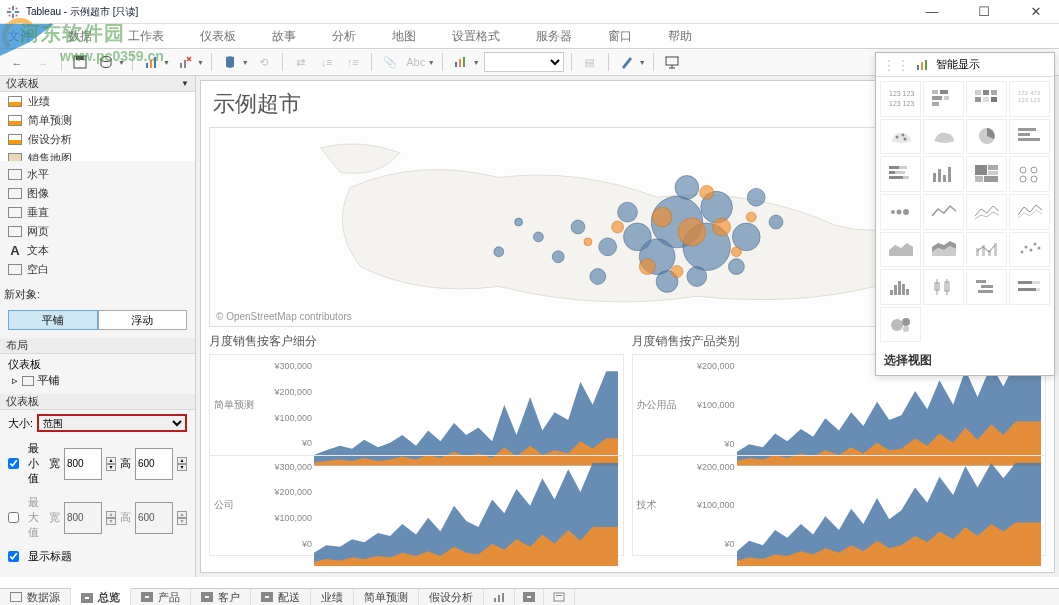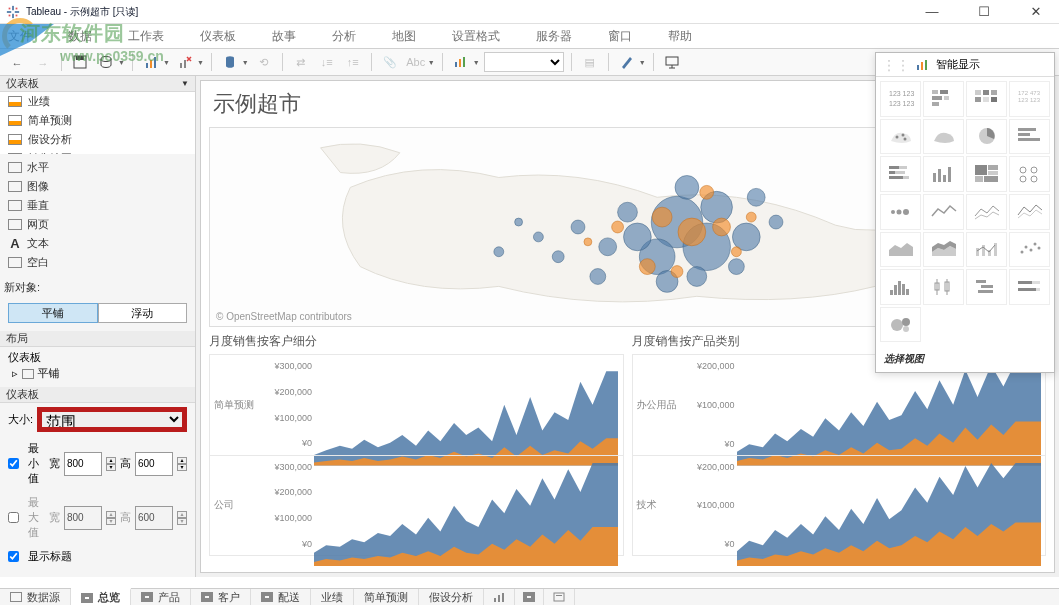--- a/index.html
+++ b/index.html
@@ -46,22 +46,22 @@
 .obj-item .oicon { width: 14px; height: 11px; border: 1px solid #888; }
 .new-obj { padding: 4px 4px; font-size: 11px; color: #333; background: #f5f5f5; }
 .tile-btns { display: flex; padding: 4px 8px 8px; gap: 0; background: #f5f5f5; }
 .tile-btns button { flex: 1; height: 20px; border: 1px solid #aaa; background: #fff; font-size: 11px; cursor: pointer; }
 .tile-btns button.active { background: #cfe6f5; border-color: #6aa8d8; }
 .layout-section { padding: 2px 8px 6px; background: #f5f5f5; font-size: 11px; }
 .layout-section .row { display: flex; align-items: center; padding: 1px 0; }
 .layout-section .tree-item { padding-left: 4px; display: flex; align-items: center; gap: 4px; }
 .size-section { padding: 4px 8px; background: #f5f5f5; }
 .size-row { display: flex; align-items: center; gap: 4px; margin-bottom: 9px; font-size: 11px; }
-.size-row select { flex: 1; height: 25px; border: 5px solid #b91c1c; font-size: 15px; }
-.size-row input[type="number"] { width: 38px; height: 24px; border: 1px solid #999; font-size: 10px; padding: 0 2px; }
+.size-row select { flex: 1; height: 18px; border: 2px solid #b91c1c; font-size: 10px; }
+.size-row input[type="number"] { width: 38px; height: 32px; border: 1px solid #999; font-size: 10px; padding: 0 2px; }
 .size-row .spin { display: flex; flex-direction: column; }
 .size-row .spin span { width: 10px; height: 7px; border: 1px solid #999; font-size: 6px; line-height: 5px; text-align: center; background: #f0f0f0; cursor: pointer; }
 .size-row label { display: flex; align-items: center; gap: 9px; }
 .size-row input[type="checkbox"] { width: 11px; height: 11px; }
 .size-row.disabled { color: #999; }
 
 
 .canvas-wrap { flex: 1; display: flex; flex-direction: column; background: #f0f0f0; padding: 4px; overflow: hidden; }
 .canvas { flex: 1; background: #fff; border: 1px solid #ccc; display: flex; flex-direction: column; overflow: hidden; }
 .dash-title { font-size: 22px; color: #555; padding: 8px 12px; font-family: Georgia, serif; }
@@ -76,21 +76,21 @@
 .mini-chart .yaxis { position: absolute; left: 48px; top: 0; bottom: 0; width: 54px; display: flex; flex-direction: column; justify-content: space-between; padding: 6px 0; }
 .mini-chart .ytick { font-size: 9px; color: #888; text-align: right; }
 .mini-chart .plot { position: absolute; left: 104px; right: 4px; top: 4px; bottom: 4px; }
 
 
 .showme { position: absolute; right: 4px; top: 52px; width: 180px; background: #fff; border: 1px solid #bbb; box-shadow: 0 2px 8px rgba(0,0,0,.15); z-index: 50; }
 .showme-header { height: 24px; display: flex; align-items: center; padding: 0 6px; gap: 6px; border-bottom: 1px solid #ddd; font-size: 11px; }
 .showme-header .drag { color: #ccc; font-size: 14px; }
 .showme-grid { display: grid; grid-template-columns: repeat(4, 1fr); gap: 2px; padding: 4px; }
 .showme-cell { aspect-ratio: 1.15; border: 1px solid #eee; display: flex; align-items: center; justify-content: center; cursor: pointer; }
-.showme-footer { padding: 6px 8px; font-size: 10px; font-weight: bold; color: #333; font-style: italic; }
+.showme-footer { padding: 6px 8px; font-size: 12px; font-weight: bold; color: #333; }
 
 
 .bottom-tabs { position: absolute; bottom: 0; left: 0; right: 0; height: 17px; background: #f5f5f5; border-top: 1px solid #ccc; display: flex; align-items: stretch; }
 .tab { display: flex; align-items: center; padding: 0 10px; border-right: 1px solid #ddd; gap: 5px; cursor: pointer; font-size: 11px; color: #444; }
 .tab.active { background: #fff; border-top: 2px solid #fff; margin-top: -1px; font-weight: bold; }
 .tab .ticon { width: 12px; height: 10px; border: 1px solid #888; }
 .tab .ticon.dash { background: linear-gradient(to right, #888 33%, transparent 33% 66%, #888 66%), linear-gradient(#888 33%, transparent 33% 66%, #888 66%); background-size: 100% 100%; border: 1px solid #888; }
 .tab.iconbtn { padding: 0 8px; }
 .blue-wedge { position: absolute; left: 0; top: 24px; width:0; height:0; border-left: 30px solid #2a8bd4; border-top: 18px solid #2a8bd4; border-right: 24px solid transparent; border-bottom: 14px solid transparent; opacity: 0.75; z-index: 99; pointer-events: none; }
 .orange-arc { position: absolute; left: 2px; top: 18px; width: 36px; height: 36px; border: 5px solid #f6a623; border-radius: 50%; border-right-color: transparent; border-bottom-color: transparent; opacity: 0.7; z-index: 99; pointer-events: none; }

